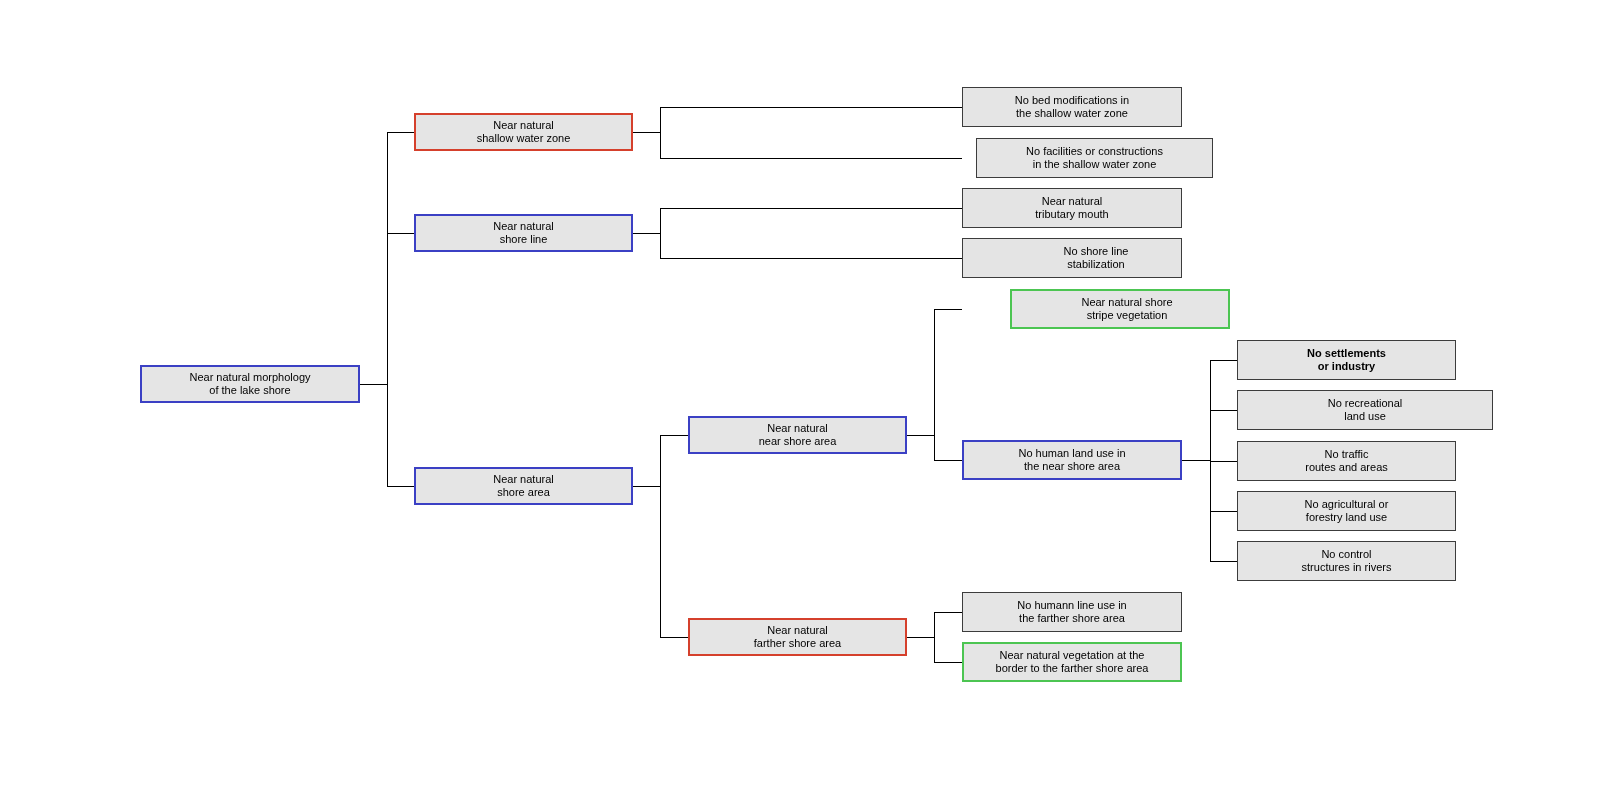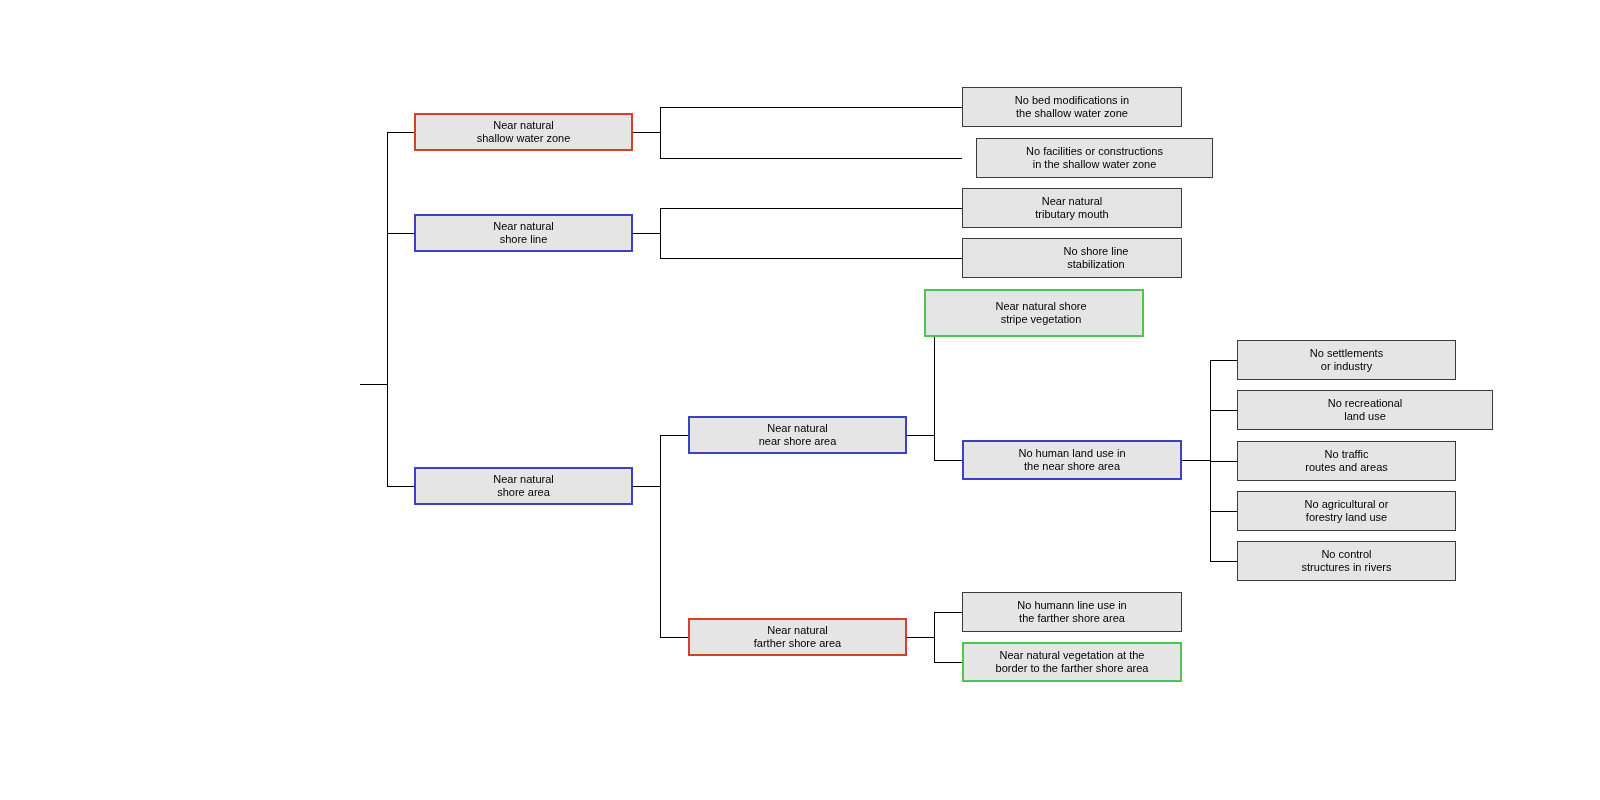--- a/index.html
+++ b/index.html
@@ -49,20 +49,22 @@
       <path d="M360 384 H387 M387 132 V486 M387 132 H414 M387 233 H414 M387 486 H414"></path>
       <path d="M633 132 H660 M660 107 V158 M660 107 H962 M660 158 H962"></path>
       <path d="M633 233 H660 M660 208 V258 M660 208 H962 M660 258 H962"></path>
       <path d="M633 486 H660 M660 435 V637 M660 435 H688 M660 637 H688"></path>
       <path d="M907 435 H934 M934 309 V460 M934 309 H962 M934 460 H962"></path>
       <path d="M1182 460 H1210 M1210 360 V561 M1210 360 H1237 M1210 410 H1237 M1210 461 H1237 M1210 511 H1237 M1210 561 H1237"></path>
       <path d="M907 637 H934 M934 612 V662 M934 612 H962 M934 662 H962"></path>
     </g>
   </svg>
 
+  <div class="node b-blue" style="left:140px; top:365px; width:220px; height:38px;">Near natural morphology
+of the lake shore</div>
 
   <div class="node b-red" style="left:414px; top:113px; width:219px; height:38px;">Near natural
 shallow water zone</div>
   <div class="node b-blue" style="left:414px; top:214px; width:219px; height:38px;">Near natural
 shore line</div>
   <div class="node b-blue" style="left:414px; top:467px; width:219px; height:38px;">Near natural
 shore area</div>
 
   <div class="node b-blue" style="left:688px; top:416px; width:219px; height:38px;">Near natural
 near shore area</div>
@@ -70,30 +72,30 @@
 farther shore area</div>
 
   <div class="node" style="left:962px; top:87px; width:220px; height:40px;">No bed modifications in
 the shallow water zone</div>
   <div class="node" style="left:962px; top:138px; width:237px; height:40px;margin-left:14px;">No facilities or constructions
 in the shallow water zone</div>
   <div class="node fill-light" style="left:962px; top:188px; width:220px; height:40px;">Near natural
 tributary mouth</div>
   <div class="node fill-light" style="left:962px; top:238px; width:220px; height:40px;padding-left:48px;">No shore line
 stabilization</div>
-  <div class="node b-green" style="left:924px; top:289px; width:220px; height:48px;padding-left:14px;">Near natural shore
+  <div class="node b-green" style="left:1010px; top:289px; width:220px; height:40px;padding-left:14px;">Near natural shore
 stripe vegetation</div>
   <div class="node b-blue" style="left:962px; top:440px; width:220px; height:40px;">No human land use in
 the near shore area</div>
   <div class="node" style="left:962px; top:592px; width:220px; height:40px;">No humann line use in
 the farther shore area</div>
   <div class="node b-green" style="left:962px; top:642px; width:220px; height:40px;">Near natural vegetation at the
 border to the farther shore area</div>
 
-  <div class="node" style="left:1237px; top:340px; width:219px; height:40px;">No settlements
+  <div class="node" style="left:1237px; top:340px; width:219px; height:40px;font-weight:bold;">No settlements
 or industry</div>
   <div class="node" style="left:1237px; top:390px; width:256px; height:40px;">No recreational
 land use</div>
   <div class="node" style="left:1237px; top:441px; width:219px; height:40px;">No traffic
 routes and areas</div>
   <div class="node" style="left:1237px; top:491px; width:219px; height:40px;">No agricultural or
 forestry land use</div>
   <div class="node" style="left:1237px; top:541px; width:219px; height:40px;">No control
 structures in rivers</div>
 

